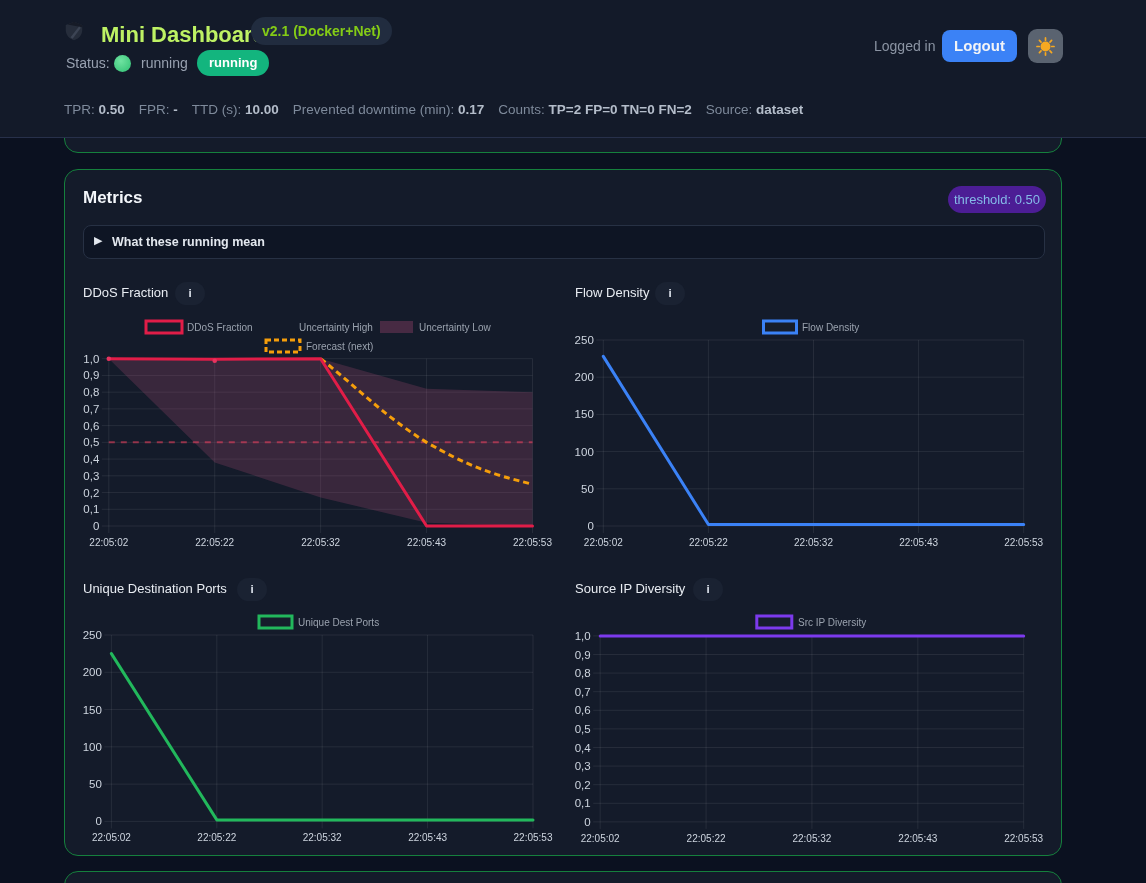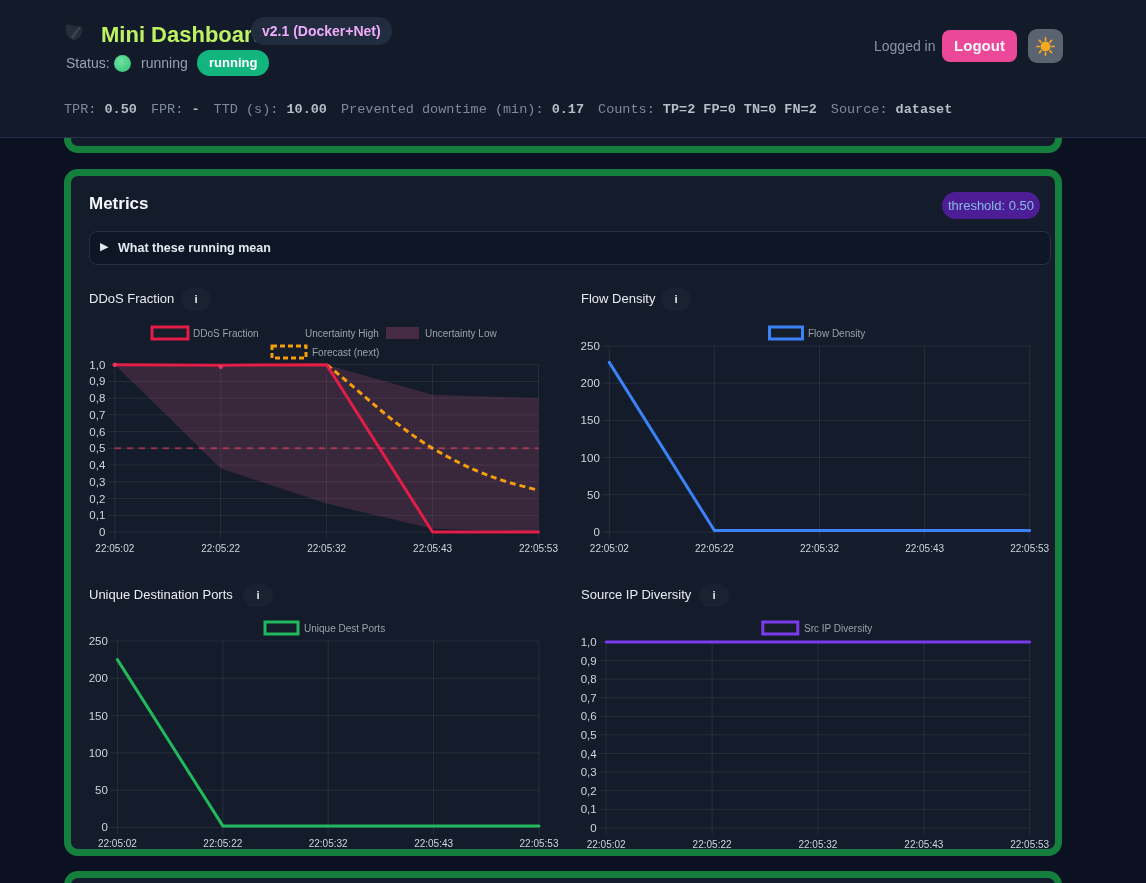--- a/index.html
+++ b/index.html
@@ -1,20 +1,20 @@
 <!DOCTYPE html>
 <html><head>
 <meta charset="utf-8">
 <style>
 * { margin:0; padding:0; box-sizing:border-box; }
 html,body { width:1146px; height:883px; overflow:hidden; background:#0b1120;
   font-family:"Liberation Sans", sans-serif; }
 #stage { position:relative; width:1146px; height:883px; }
 .card { position:absolute; left:64px; width:998px; background:#141b2a;
-  border:7px solid #15803d; border-radius:14px;padding-left:44px; }
+  border:1px solid #15803d; border-radius:14px;padding-left:44px; }
 #header { position:absolute; left:0; top:0; width:1146px; height:138px;
   background:#131a29; border-bottom:1px solid #27304a; z-index:5; }
 .abs { position:absolute; }
 </style>
 </head>
 <body>
 <div id="stage">
 
 <div class="card" style="top:100px; height:53px;"></div>
 
@@ -173,43 +173,43 @@
 
 <div class="card" style="top:871px; height:40px;"></div>
 
 <div id="header">
   <svg class="abs" style="left:63px; top:20px;" width="22" height="22" viewBox="0 0 24 24">
     <path d="M12 2 L21 5.5 V11 C21 16.5 17.2 20.6 12 22 C6.8 20.6 3 16.5 3 11 V5.5 Z" fill="#262d3b"></path>
     <path d="M12 2 L21 5.5 V8 L5 5 Z" fill="#161b27"></path>
     <path d="M17.5 7 L19.5 8.5 L10.5 20.5 C9.5 20 8.8 19.4 8.2 18.8 Z" fill="#3c4454"></path>
   </svg>
   <div class="abs" style="left:101px; top:22px; font-size:22px; font-weight:700; color:#bef264;">Mini Dashboard ctf</div>
-  <div class="abs" style="left:251px; top:17px; height:28px; line-height:28px; padding:0 11px; background:#212c3f; border-radius:14px; font-size:14px; font-weight:700; color:#f0abfc;">v2.1 (Docker+Net)</div>
+  <div class="abs" style="left:251px; top:17px; height:28px; line-height:28px; padding:0 11px; background:#212c3f; border-radius:14px; font-size:14px; font-weight:700; color:#84cc16;">v2.1 (Docker+Net)</div>
 
   <div class="abs" style="left:66px; top:55px; font-size:14px; color:#98a1b0;">Status:</div>
   <div class="abs" style="left:114px; top:55px; width:17px; height:17px; border-radius:50%; background:radial-gradient(circle at 40% 35%, #6fe3a1, #2fbf72);"></div>
   <div class="abs" style="left:141px; top:55px; font-size:14px; color:#98a1b0;">running</div>
   <div class="abs" style="left:197px; top:50px; height:26px; line-height:26px; padding:0 12px; background:#13b57e; border-radius:13px; font-size:13px; font-weight:700; color:#fff;">running</div>
 
   <div class="abs" style="left:874px; top:38px; font-size:14px; color:#8b94a3;text-align:right;">Logged in</div>
-  <div class="abs" style="left:942px; top:30px; width:75px; height:32px; line-height:32px; text-align:center; background:#ec4899; border-radius:8px; font-size:15px; font-weight:700; color:#f2f4f7;">Logout</div>
+  <div class="abs" style="left:942px; top:30px; width:75px; height:32px; line-height:32px; text-align:center; background:#3b82f6; border-radius:8px; font-size:15px; font-weight:700; color:#f2f4f7;">Logout</div>
   <div class="abs" style="left:1028px; top:29px; width:35px; height:34px; background:#5a6370; border-radius:9px;">
     <svg class="abs" style="left:8px; top:8px;" width="19" height="19" viewBox="0 0 20 20">
       <circle cx="10" cy="10" r="5.2" fill="#f6a821"></circle>
       <g stroke="#f6a821" stroke-width="1.8" stroke-linecap="round">
         <line x1="10" y1="1" x2="10" y2="3.4"></line>
             <line x1="10" y1="16.6" x2="10" y2="19"></line>
         <line x1="1" y1="10" x2="3.4" y2="10"></line>
             <line x1="16.6" y1="10" x2="19" y2="10"></line>
         <line x1="3.6" y1="3.6" x2="5.3" y2="5.3"></line>
             <line x1="14.7" y1="14.7" x2="16.4" y2="16.4"></line>
         <line x1="3.6" y1="16.4" x2="5.3" y2="14.7"></line>
             <line x1="14.7" y1="5.3" x2="16.4" y2="3.6"></line>
       </g>
     </svg>
   </div>
 
-  <div class="abs" style="left:64px; top:102px; font-size:13.5px; color:#7e8a9b;font-family:Liberation Mono, monospace;">
+  <div class="abs" style="left:64px; top:102px; font-size:13.5px; color:#7e8a9b;">
     TPR: <b style="color:#b4bdca;">0.50</b><span style="margin-left:14px;"></span>FPR: <b style="color:#b4bdca;">-</b><span style="margin-left:14px;"></span>TTD (s): <b style="color:#b4bdca;">10.00</b><span style="margin-left:14px;"></span>Prevented downtime (min): <b style="color:#b4bdca;">0.17</b><span style="margin-left:14px;"></span>Counts: <b style="color:#b4bdca;">TP=2 FP=0 TN=0 FN=2</b><span style="margin-left:14px;"></span>Source: <b style="color:#b4bdca;">dataset</b>
   </div>
 </div>
 
 </div>
 
 </body></html>

